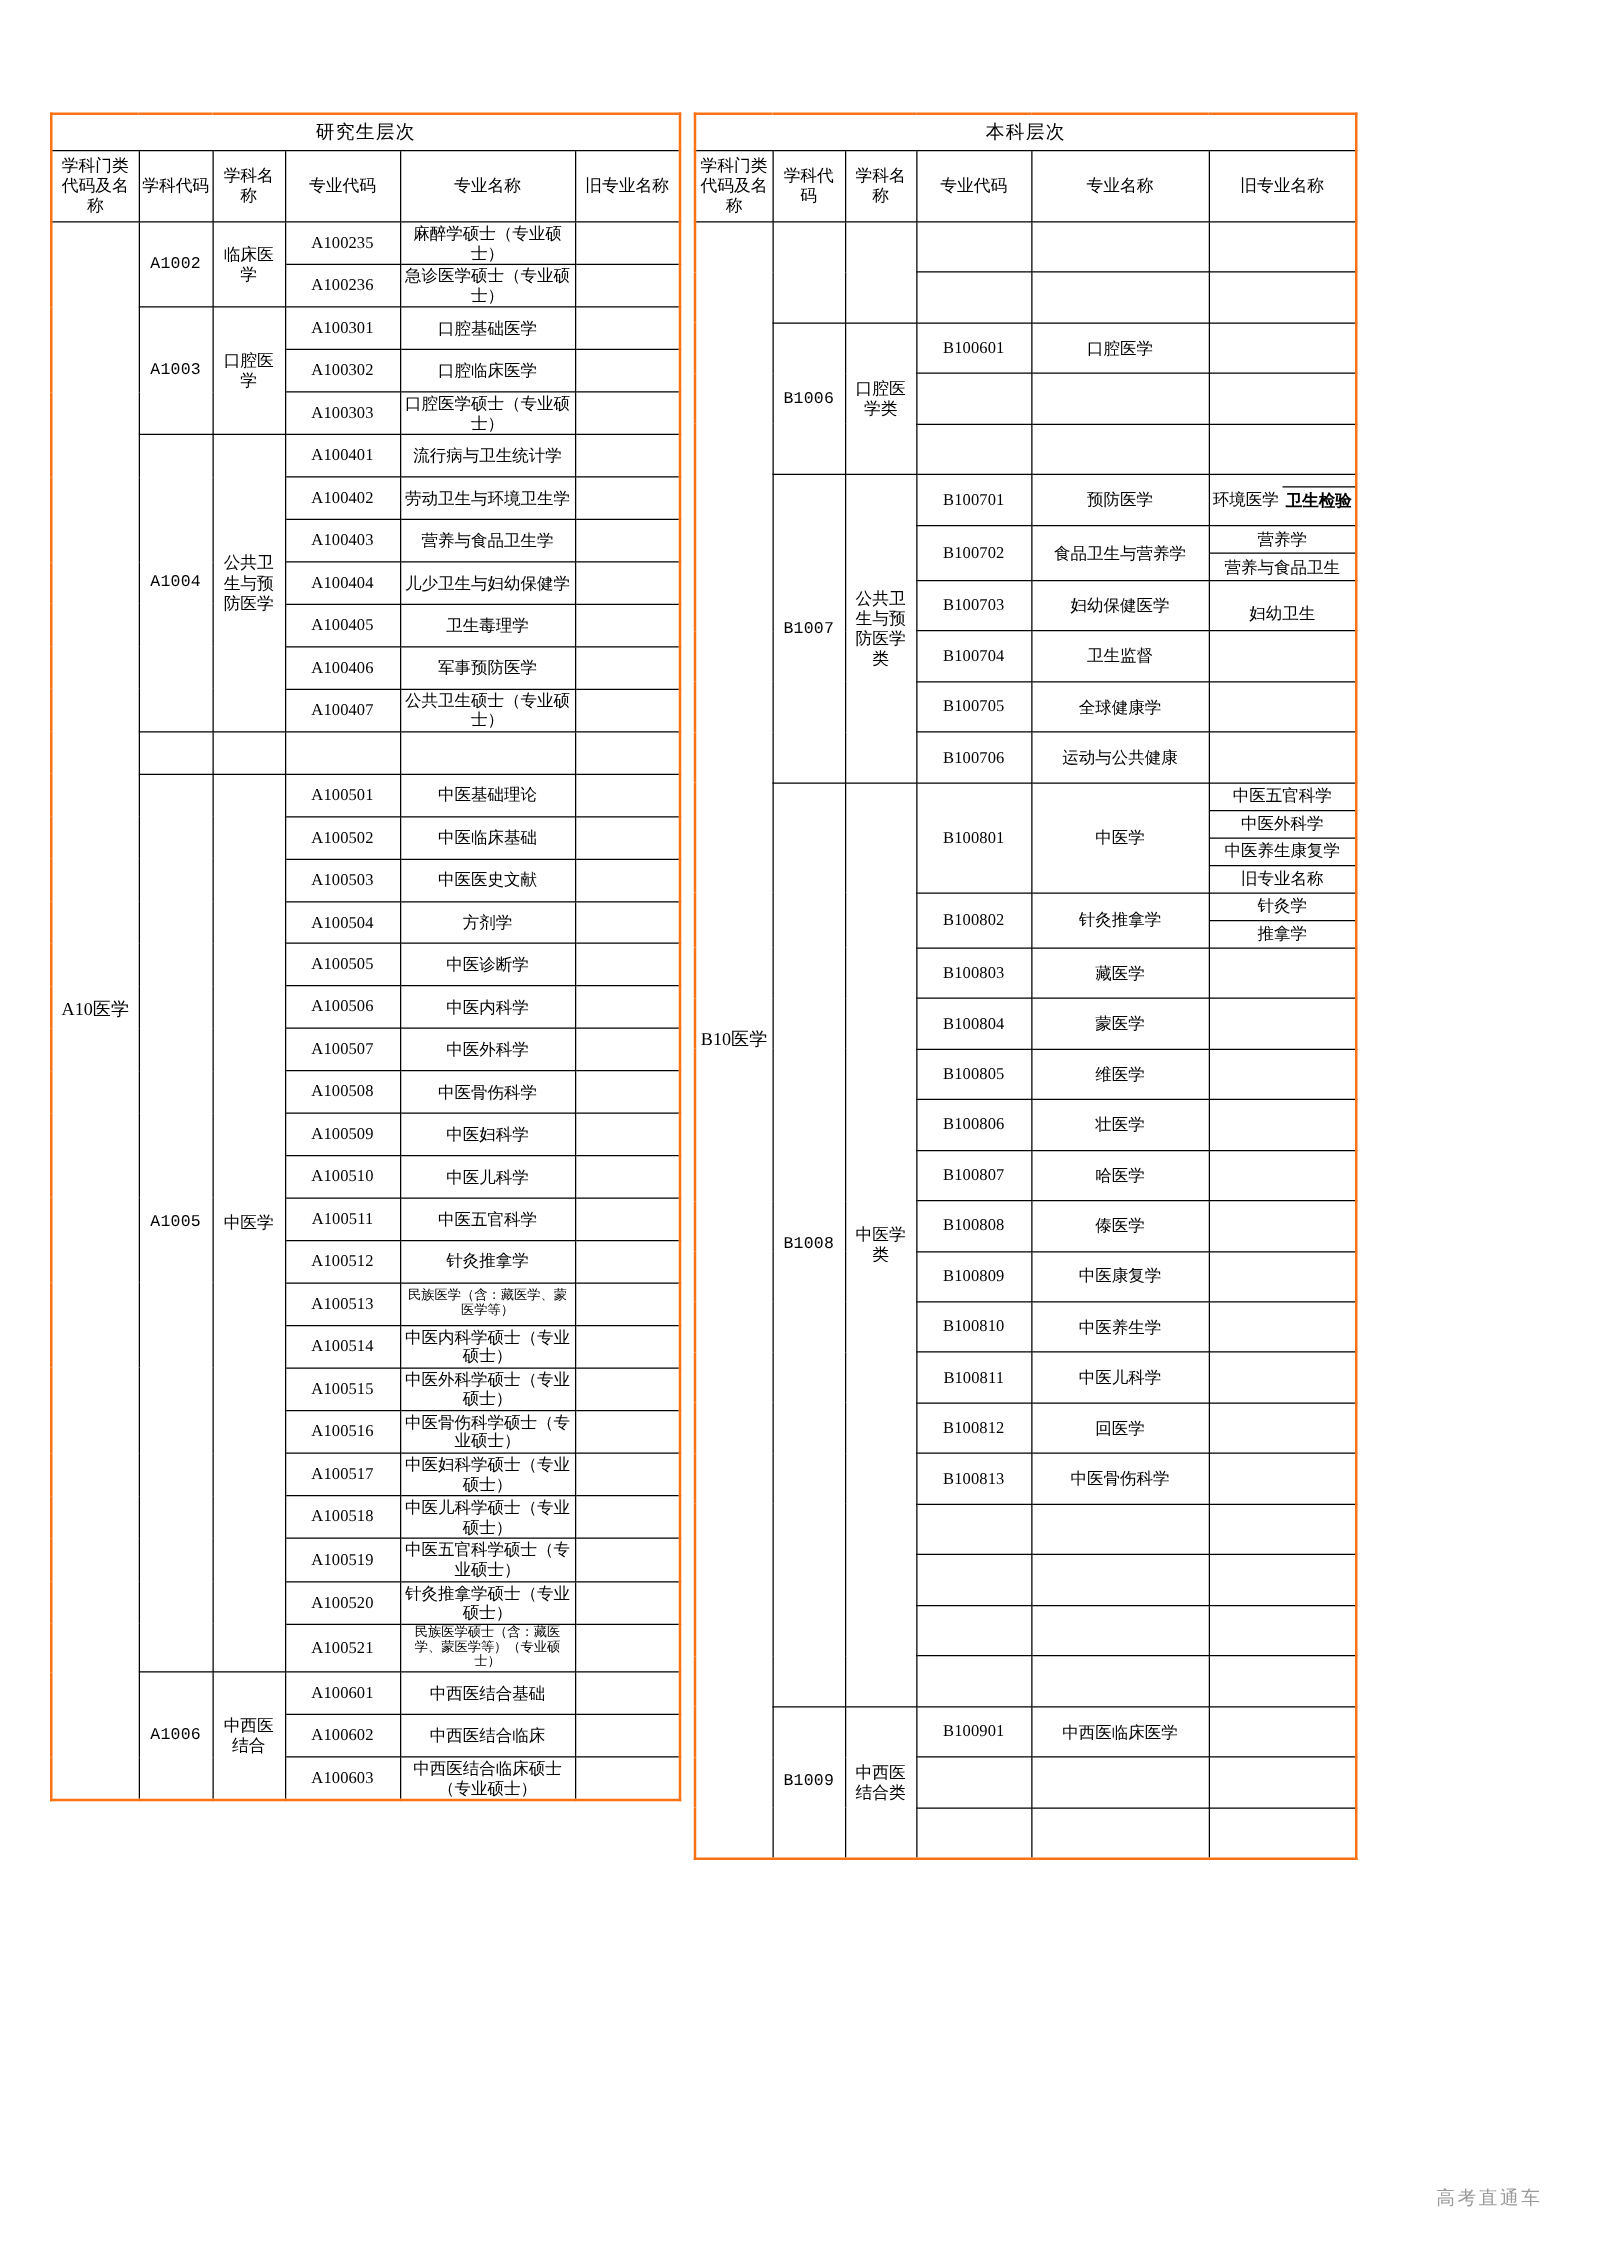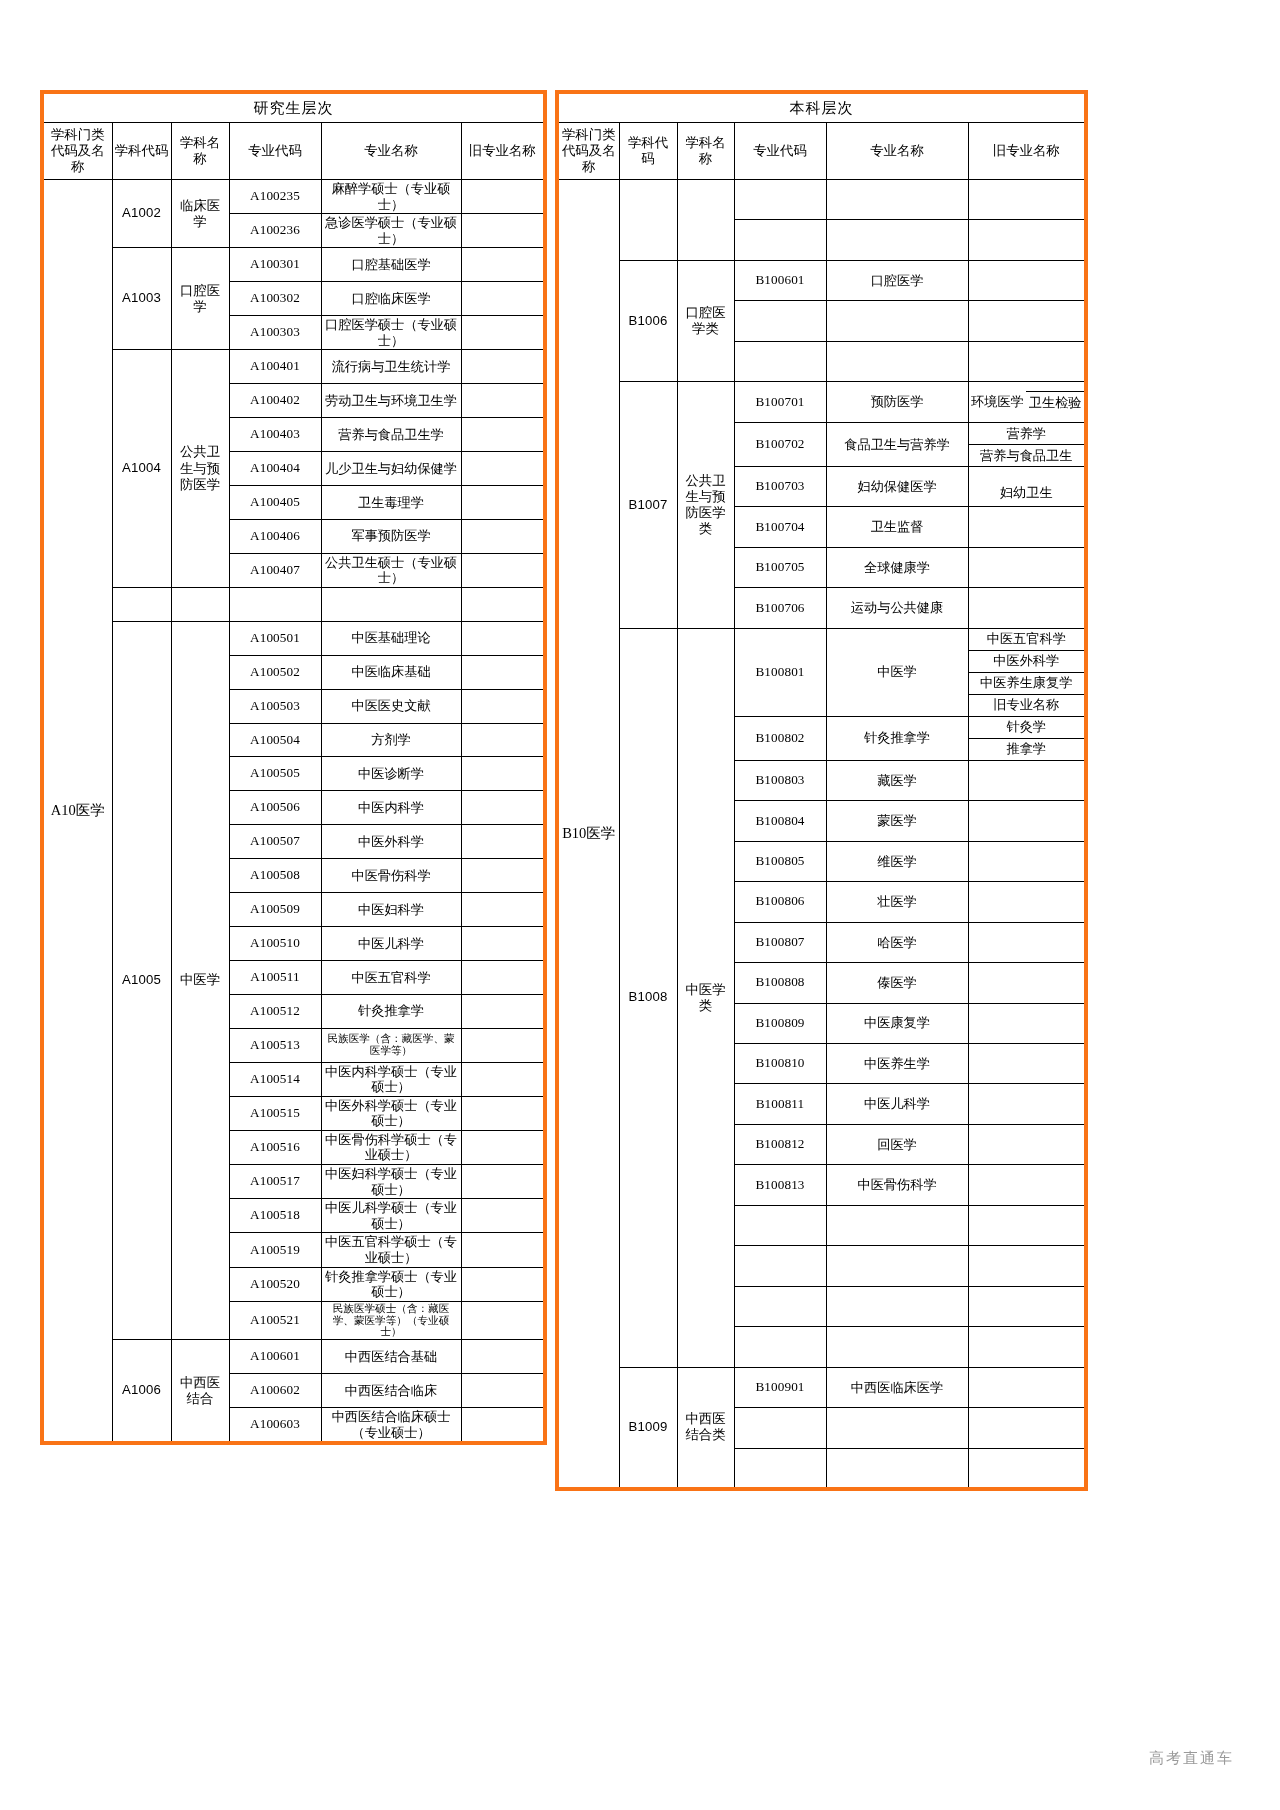--- a/index.html
+++ b/index.html
@@ -43,39 +43,39 @@
     padding: 1px 2px;
     text-align: center;
     vertical-align: middle;
     font-weight: normal;
     overflow: hidden;
     word-break: break-all;
   }
 
   
   table.tbl {
-    border: 4px solid #f97316;
+    border: 2px solid #f97316;
   }
 
   .band {
     font-weight: bold;
     font-size: 15px;
     letter-spacing: 1px;
     height: 26px;
   }
 
   .hdr {
     font-size: 13.4px;
     line-height: 1.18;
     height: 54px;
   }
 
   .code-bold {
     font-weight: bold;
-    font-family: Liberation Sans, sans-serif;
+    font-family: Liberation Mono, monospace;
     letter-spacing: 0.2px;
   }
 
   .vname {
     font-size: 13.4px;
     line-height: 1.2;
   }
 
   .mcode {
     font-size: 13.2px;
@@ -429,21 +429,21 @@
                 </td>
               </tr>
               <tr style="height: 40.48px;">
                 <td rowspan="6" class="code-bold">B1007</td>
                 <td rowspan="6" class="vname">公共卫生与预防医学类</td>
                 <td class="mcode">B100701</td>
                 <td class="mname">预防医学</td>
                 <td style="padding: 0px;">
                   <div style="display: flex; flex-direction: row; height: 100%;">
                     <div class="mname" style="flex: 1 1 0px; display: flex; align-items: center; justify-content: center; min-height: 21px;">环境医学</div>
-                    <div class="mname" style="flex: 1 1 0px; display: flex; align-items: center; justify-content: center; min-height: 21px; border-top: 1.1px solid rgb(0, 0, 0);">卫生检验</div>
+                    <div class="mname" style="flex: 1 1 0px; display: flex; align-items: center; justify-content: center; min-height: 21px; border-top: 1.1px solid rgb(0, 0, 0); font-weight: bold;">卫生检验</div>
                   </div>
                 </td>
               </tr>
               <tr style="height: 40.48px;">
                 <td class="mcode">B100702</td>
                 <td class="mname">食品卫生与营养学</td>
                 <td style="padding: 0px;">
                   <div style="display: flex; flex-direction: column; height: 100%;">
                     <div class="mname" style="flex: 1 1 0px; display: flex; align-items: center; justify-content: center; min-height: 21px;">营养学</div>
                     <div class="mname" style="flex: 1 1 0px; display: flex; align-items: center; justify-content: center; min-height: 21px; border-top: 1.1px solid rgb(0, 0, 0);">营养与食品卫生</div>

